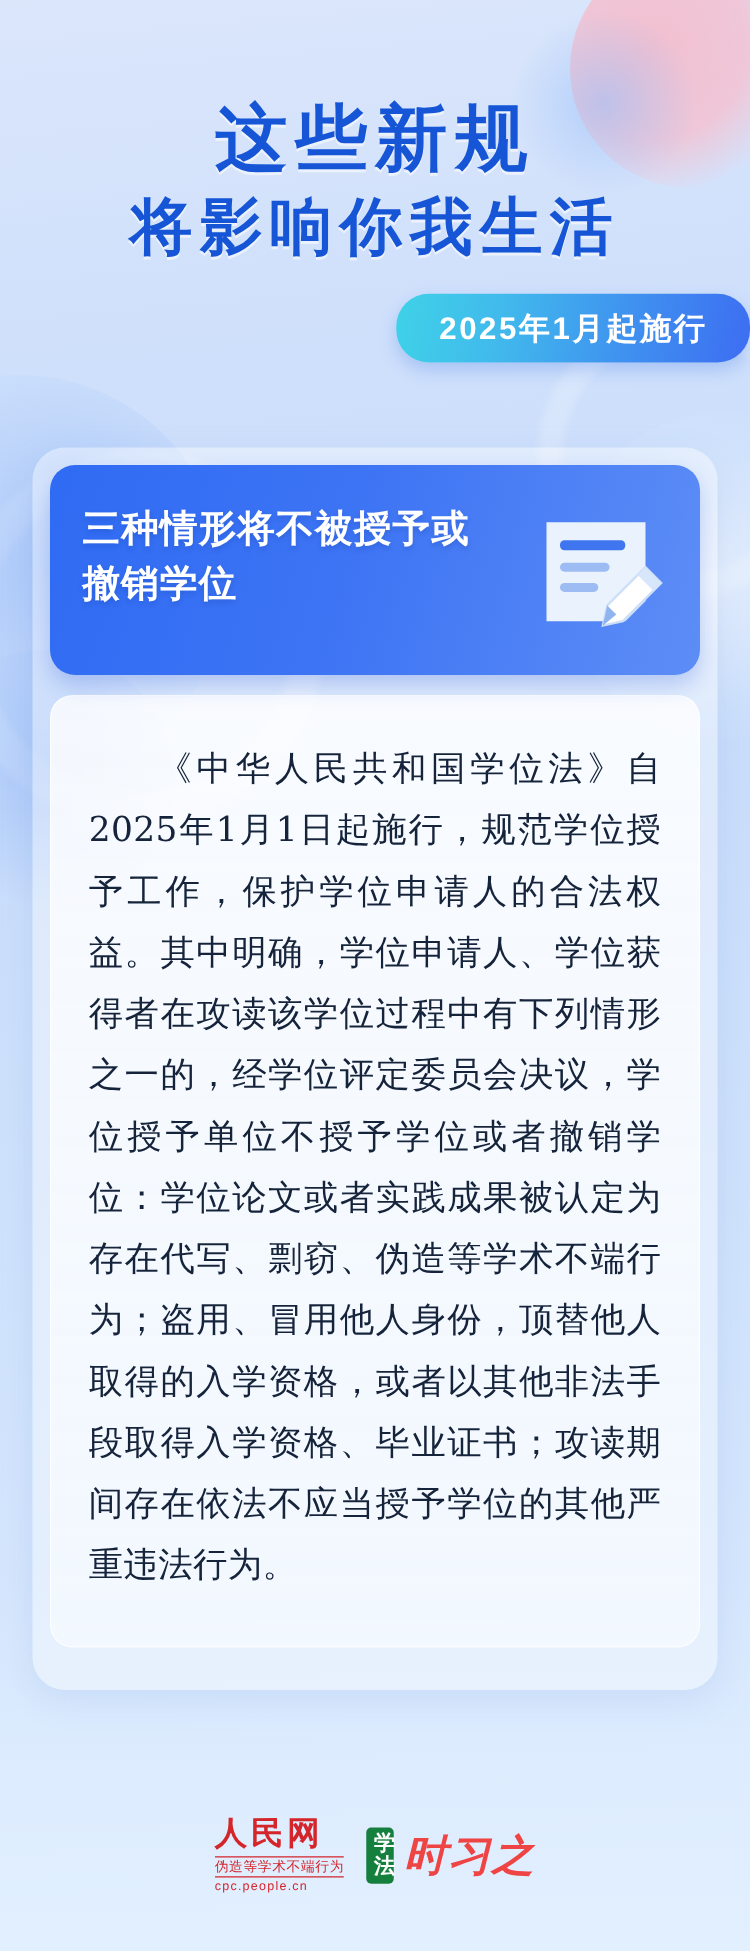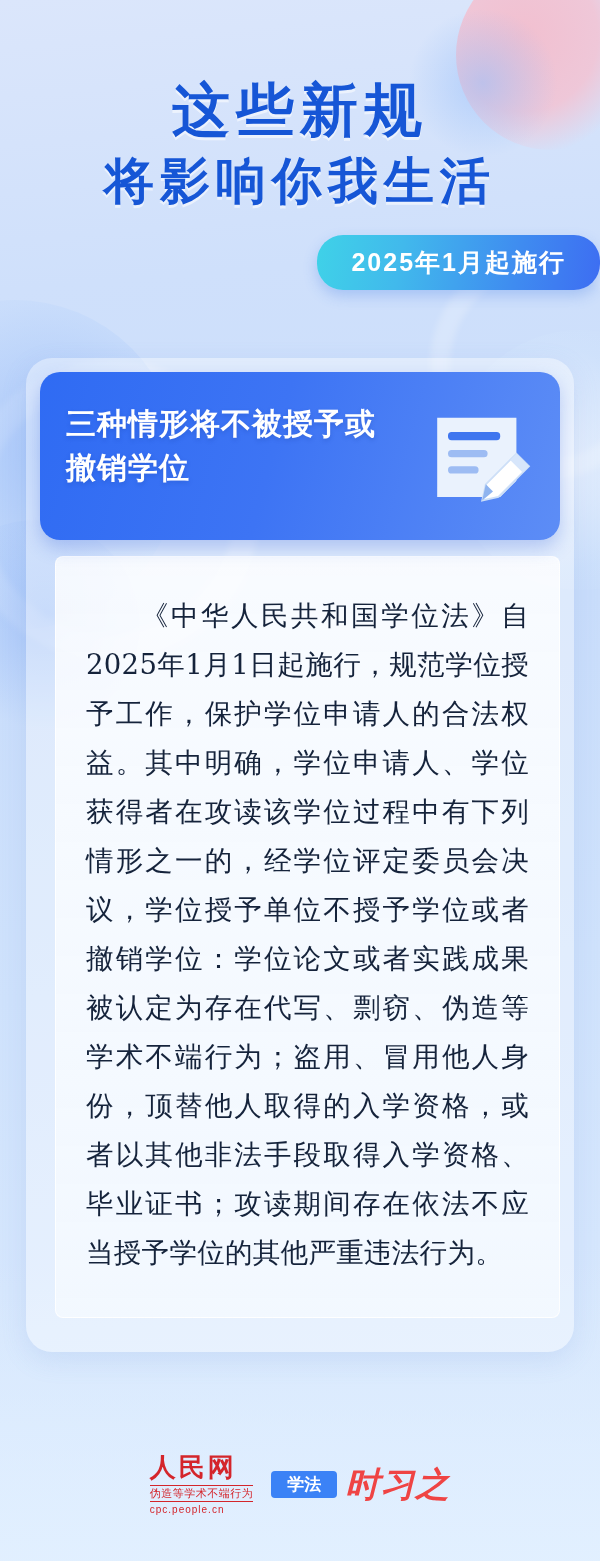--- a/index.html
+++ b/index.html
@@ -120,24 +120,23 @@
     position: absolute;
     right: 22px;
     top: 38px;
     width: 108px;
     height: 100px;
   }
 
   .card-body {
     margin-top: 16px;
     background: linear-gradient(180deg, rgba(255,255,255,.80) 0%, rgba(247,251,255,.72) 100%);
-    border-radius: 8px;
+    border-radius: 18px;
     padding: 34px 30px 40px 30px;
     border: 1px solid rgba(255,255,255,.85);
-    margin-left: 15px;
   }
   .card-text {
     color: #15233b;
     font-size: 27.5px;
     line-height: 1.78;
     text-align: justify;
     text-indent: 2em;
     letter-spacing: .3px;
     font-family: "DejaVu Serif", "Liberation Serif", serif;
   }
@@ -176,29 +175,29 @@
     font-size: 10px;
     letter-spacing: 1px;
     font-family: "Liberation Sans", sans-serif;
   }
   .logo-xuefa {
     display: flex;
     align-items: center;
     gap: 8px;
   }
   .xuefa-box {
-    background: #3b82f6;
+    background: #15803d;
     color: #fff;
     font-size: 17px;
     font-weight: 700;
     line-height: 1.05;
     padding: 5px 6px;
     border-radius: 4px;
-    width: 66px;
-    text-align: center;
+    width: 22px;
+    text-align: right;
     font-family: "DejaVu Sans", sans-serif;
   }
   .xuefa-text {
     color: #ef4444;
     font-size: 34px;
     font-weight: 700;
     letter-spacing: 1px;
     font-family: "DejaVu Sans", sans-serif;
     font-style: italic;
   }

